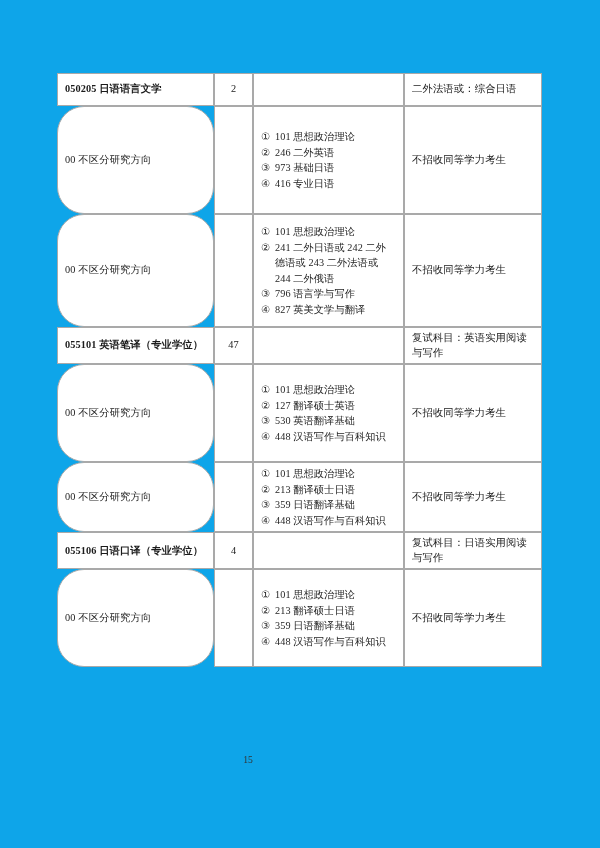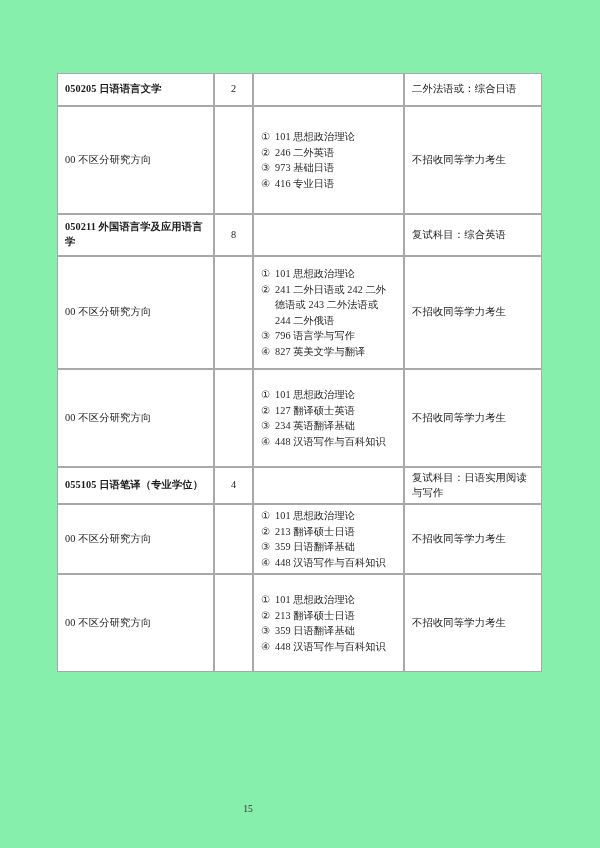--- a/index.html
+++ b/index.html
@@ -13,21 +13,21 @@
     font-family: "Liberation Serif", "DejaVu Serif", serif;
     color: #141414;
     position: relative;
     overflow: hidden;
   }
   #page {
     position: absolute;
     left: 0; top: 0;
     width: 600px;
     height: 848px;
-    background: #86efac;
+    background: #0ea5e9;
   }
   #table-wrap {
     position: absolute;
     left: 57px;
     top: 73px;
     width: 485px;
   }
   table.adm {
     border-collapse: separate;
     border-spacing: 0;
@@ -57,20 +57,21 @@
   }
   td.c-quota {
     text-align: center;
     font-size: 10.3px;
     color: #2a2a2a;
   }
   td.c-dir {
     font-size: 10.3px;
     color: #232323;
     letter-spacing: 0.15px;
+    border-radius: 27px;
   }
   td.c-subj {
     padding: 7px 8px 7px 10px;
   }
   td.c-note {
     font-size: 10.3px;
     color: #1b1b1b;
     letter-spacing: 0.15px;
   }
   td.blank { }
@@ -100,21 +101,21 @@
   tr.r-head td { height: 25px; }
   tr.r-head-2l td { height: 34px; }
   tr.r-body-s td { height: 62px; }
   tr.r-body-m td { height: 100px; }
   tr.r-body-l td { height: 105px; }
   tr.r-body-xl td { height: 90px; }
 
   #page-number {
     position: absolute;
     left: 0;
-    top: 803px;
+    top: 754px;
     width: 496px;
     text-align: center;
     font-size: 9.6px;
     color: #333;
     font-family: "Liberation Serif", serif;
   }
 </style>
 </head>
 <body>
 
@@ -141,83 +142,83 @@
             <td class="c-subj">
               <ul class="subj-list">
                 <li><span class="num">①</span><span>101 思想政治理论</span></li>
                 <li><span class="num">②</span><span>246 二外英语</span></li>
                 <li><span class="num">③</span><span>973 基础日语</span></li>
                 <li><span class="num">④</span><span>416 专业日语</span></li>
               </ul>
             </td>
             <td class="c-note">不招收同等学力考生</td>
           </tr>
-          <tr class="r-head-2l">
-            <td class="c-major">050211 外国语言学及应用语言学</td>
-            <td class="c-quota">8</td>
-            <td class="c-subj blank"></td>
-            <td class="c-note">复试科目：综合英语</td>
-          </tr>
           <tr class="r-body-l">
             <td class="c-dir">00 不区分研究方向</td>
             <td class="c-quota"></td>
             <td class="c-subj">
               <ul class="subj-list">
                 <li><span class="num">①</span><span>101 思想政治理论</span></li>
                 <li><span class="num">②</span><span>241 二外日语或 242 二外德语或 243 二外法语或 244 二外俄语</span></li>
                 <li><span class="num">③</span><span>796 语言学与写作</span></li>
                 <li><span class="num">④</span><span>827 英美文学与翻译</span></li>
               </ul>
             </td>
             <td class="c-note">不招收同等学力考生</td>
           </tr>
+          <tr class="r-head">
+            <td class="c-major">055101 英语笔译（专业学位）</td>
+            <td class="c-quota">47</td>
+            <td class="c-subj blank"></td>
+            <td class="c-note">复试科目：英语实用阅读与写作</td>
+          </tr>
           <tr class="r-body-xl">
             <td class="c-dir">00 不区分研究方向</td>
             <td class="c-quota"></td>
             <td class="c-subj">
               <ul class="subj-list">
                 <li><span class="num">①</span><span>101 思想政治理论</span></li>
                 <li><span class="num">②</span><span>127 翻译硕士英语</span></li>
-                <li><span class="num">③</span><span>234 英语翻译基础</span></li>
+                <li><span class="num">③</span><span>530 英语翻译基础</span></li>
                 <li><span class="num">④</span><span>448 汉语写作与百科知识</span></li>
               </ul>
             </td>
             <td class="c-note">不招收同等学力考生</td>
           </tr>
+          <tr class="r-body-s">
+            <td class="c-dir">00 不区分研究方向</td>
+            <td class="c-quota"></td>
+            <td class="c-subj">
+              <ul class="subj-list">
+                <li><span class="num">①</span><span>101 思想政治理论</span></li>
+                <li><span class="num">②</span><span>213 翻译硕士日语</span></li>
+                <li><span class="num">③</span><span>359 日语翻译基础</span></li>
+                <li><span class="num">④</span><span>448 汉语写作与百科知识</span></li>
+              </ul>
+            </td>
+            <td class="c-note">不招收同等学力考生</td>
+          </tr>
           <tr class="r-head">
-            <td class="c-major">055105 日语笔译（专业学位）</td>
+            <td class="c-major">055106 日语口译（专业学位）</td>
             <td class="c-quota">4</td>
             <td class="c-subj blank"></td>
             <td class="c-note">复试科目：日语实用阅读与写作</td>
           </tr>
-          <tr class="r-body-s">
+          <tr class="r-body-xl">
             <td class="c-dir">00 不区分研究方向</td>
             <td class="c-quota"></td>
             <td class="c-subj">
               <ul class="subj-list">
                 <li><span class="num">①</span><span>101 思想政治理论</span></li>
                 <li><span class="num">②</span><span>213 翻译硕士日语</span></li>
                 <li><span class="num">③</span><span>359 日语翻译基础</span></li>
                 <li><span class="num">④</span><span>448 汉语写作与百科知识</span></li>
               </ul>
             </td>
             <td class="c-note">不招收同等学力考生</td>
           </tr>
-          <tr class="r-body-xl">
-            <td class="c-dir">00 不区分研究方向</td>
-            <td class="c-quota"></td>
-            <td class="c-subj">
-              <ul class="subj-list">
-                <li><span class="num">①</span><span>101 思想政治理论</span></li>
-                <li><span class="num">②</span><span>213 翻译硕士日语</span></li>
-                <li><span class="num">③</span><span>359 日语翻译基础</span></li>
-                <li><span class="num">④</span><span>448 汉语写作与百科知识</span></li>
-              </ul>
-            </td>
-            <td class="c-note">不招收同等学力考生</td>
-          </tr>
         </tbody>
     </table>
   </div>
 
   <div id="page-number">15</div>
 
 </div>
 
 </body></html>

